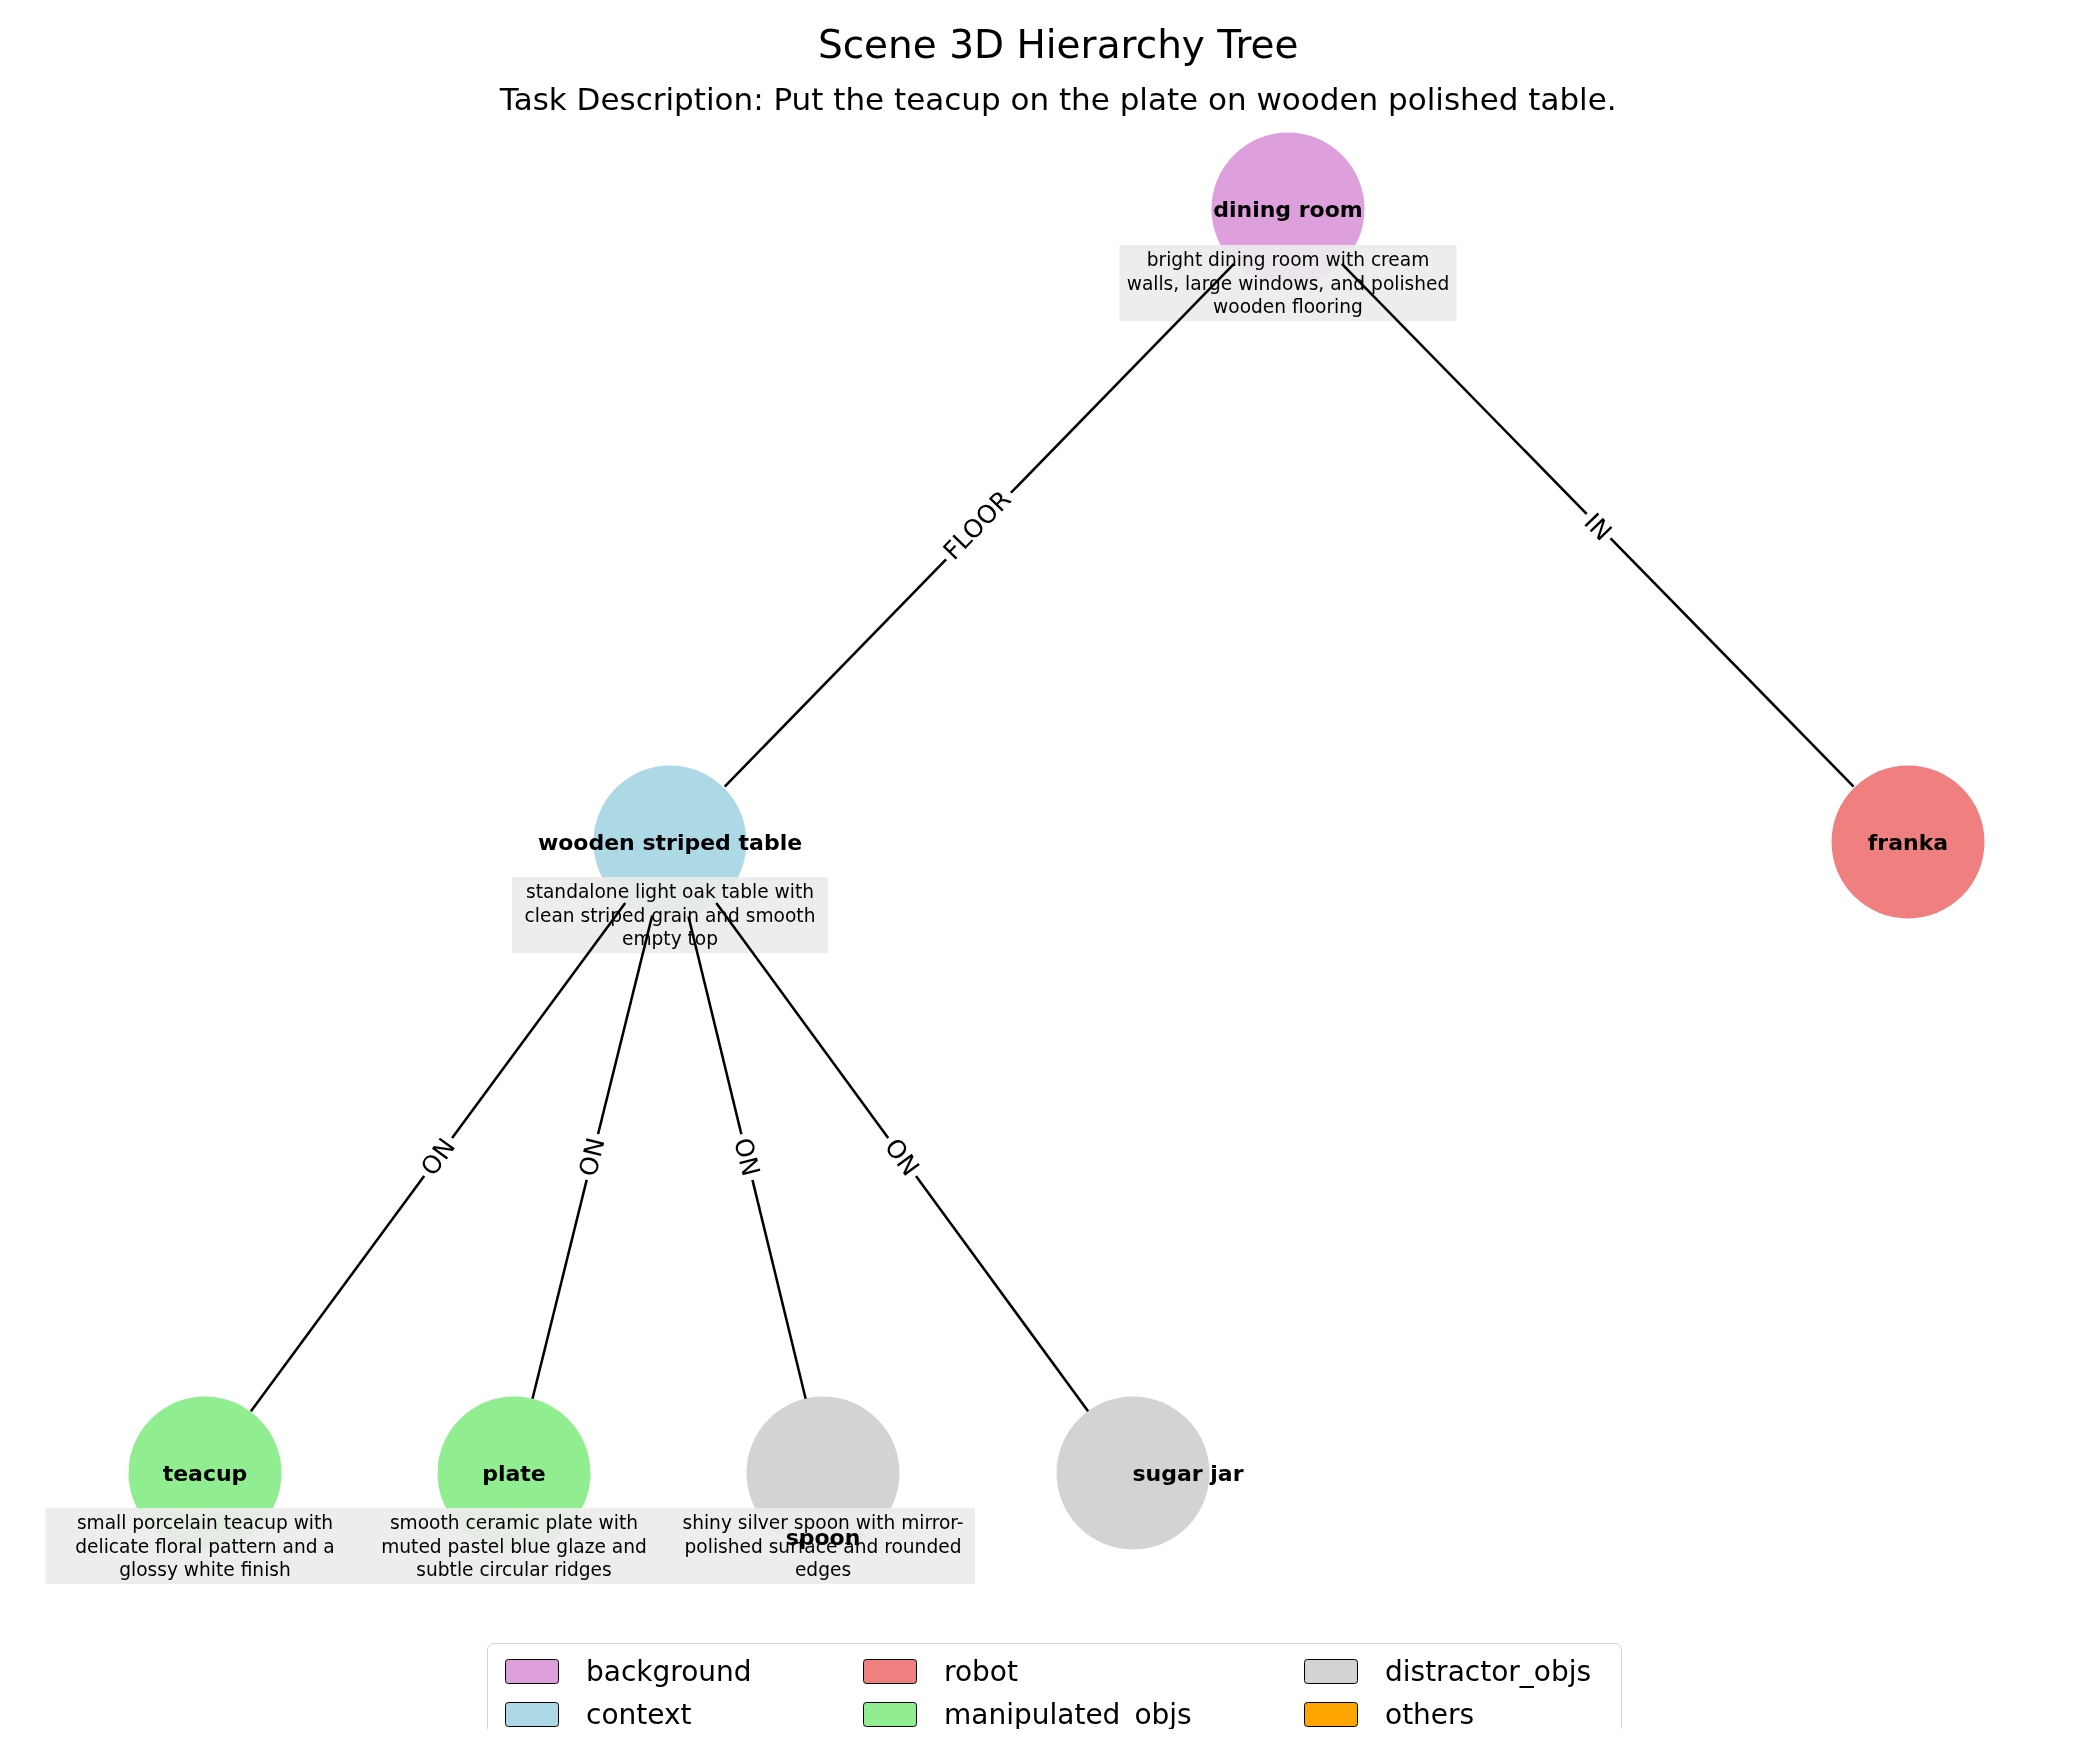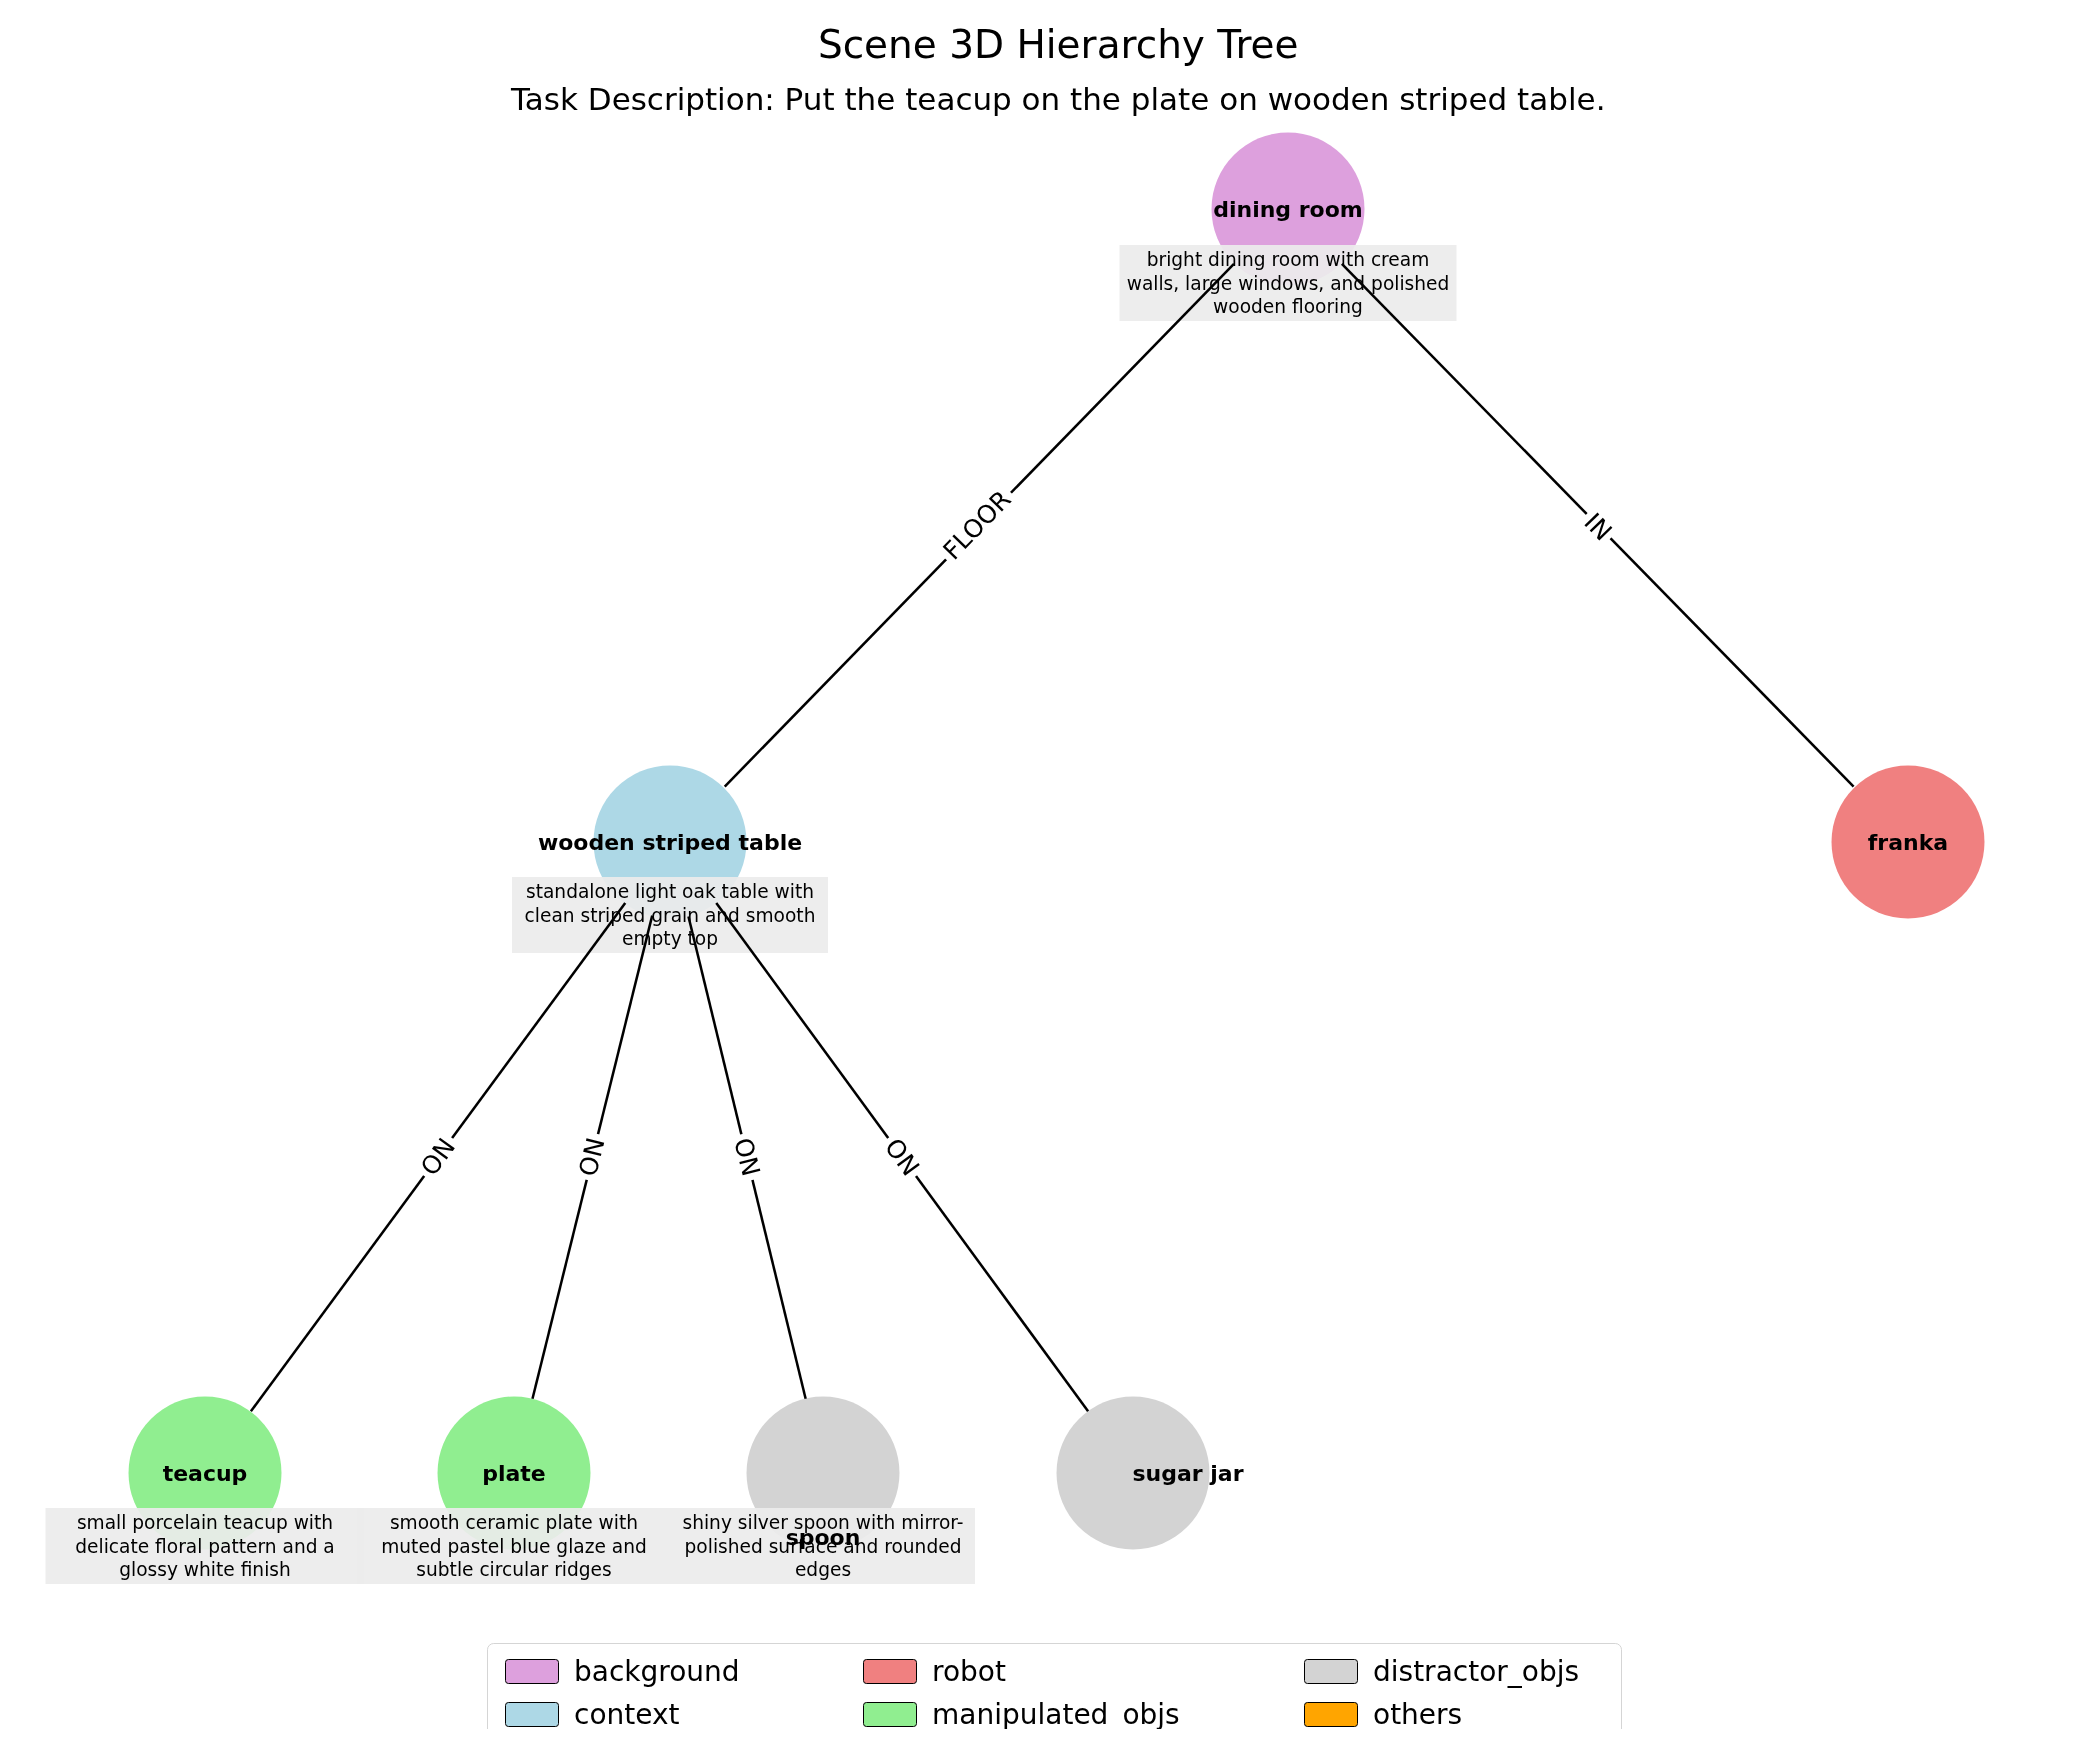--- a/index.html
+++ b/index.html
@@ -34,30 +34,30 @@
   .elabel{
     position:absolute;z-index:6;background:#fff;
     font-size:25px;padding:0 4.2px;white-space:nowrap;
   }
   .legend{
     position:absolute;left:487px;top:1643px;width:1135px;height:100px;
     border:1.7px solid #d5d5d5;border-radius:6.7px;background:#fff;z-index:5;
     display:grid;grid-template-columns:358px 441px 1fr;
     align-content:center;row-gap:10px;padding:8.4px 17px;box-sizing:border-box;
   }
-  .litem{display:flex;align-items:center;gap:15px;font-size:28px;}
+  .litem{display:flex;align-items:center;gap:27px;font-size:28px;}
   .lswatch{width:52px;height:23.6px;border:1.7px solid #000;border-radius:3.4px;flex:0 0 auto;}
 </style>
 </head>
 <body>
 
 <div id="canvas">
 
   <div class="title">Scene 3D Hierarchy Tree</div>
-  <div class="subtitle">Task Description: Put the teacup on the plate on wooden striped table.</div>
+  <div class="subtitle">Task Description: Put the teacup on the plate on wooden polished table.</div>
 
   <div class="ndesc" style="left:1288px;top:245px;width:337px">bright dining room with cream walls, large windows, and polished wooden flooring</div>
   <div class="ndesc" style="left:670px;top:877px;width:316px">standalone light oak table with clean striped grain and smooth empty top</div>
   <div class="ndesc" style="left:205px;top:1508px;width:319px">small porcelain teacup with delicate floral pattern and a glossy white finish</div>
   <div class="ndesc" style="left:823px;top:1508px;width:304px">shiny silver spoon with mirror-polished surface and rounded edges</div>
   <div class="ndesc" style="left:514px;top:1508px;width:314px">smooth ceramic plate with muted pastel blue glaze and subtle circular ridges</div>
 
   <div class="node" style="left: 1288px; top: 209px; background-color: rgb(221, 160, 221);"></div>
   <div class="node" style="left: 670px; top: 842px; background-color: rgb(173, 216, 230);"></div>
   <div class="node" style="left: 1908px; top: 842px; background-color: rgb(240, 128, 128);"></div>

